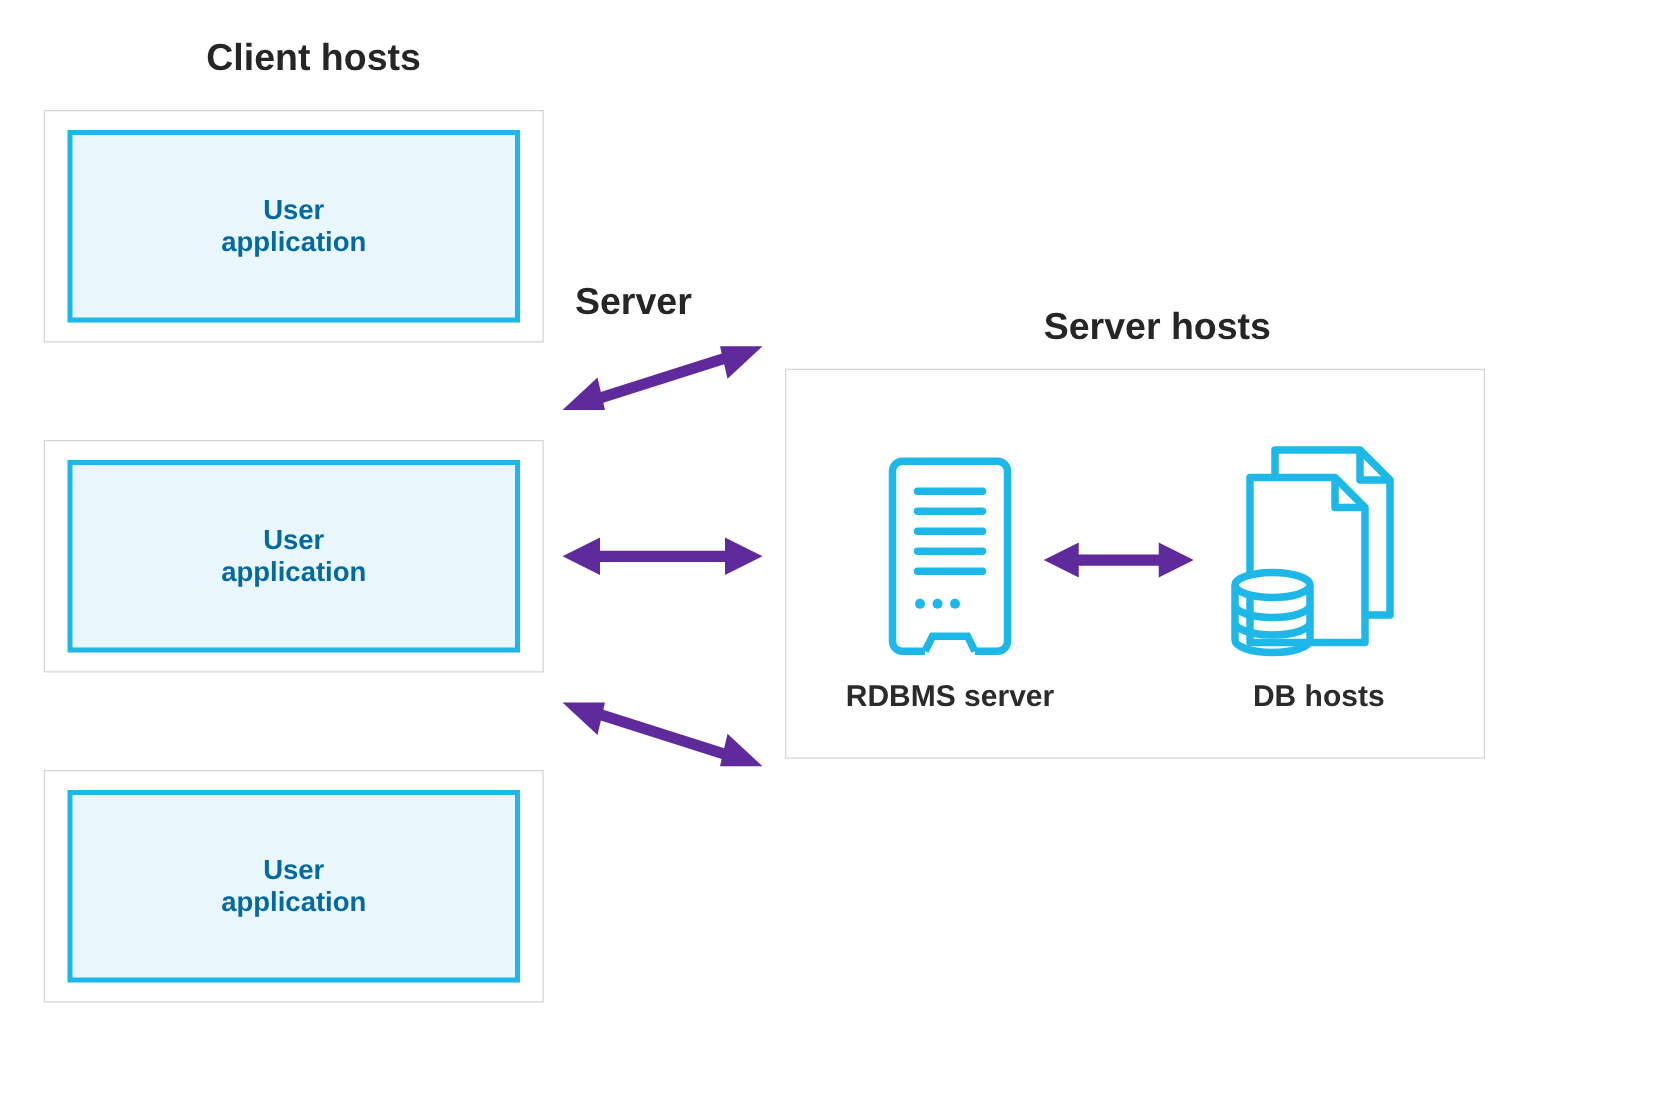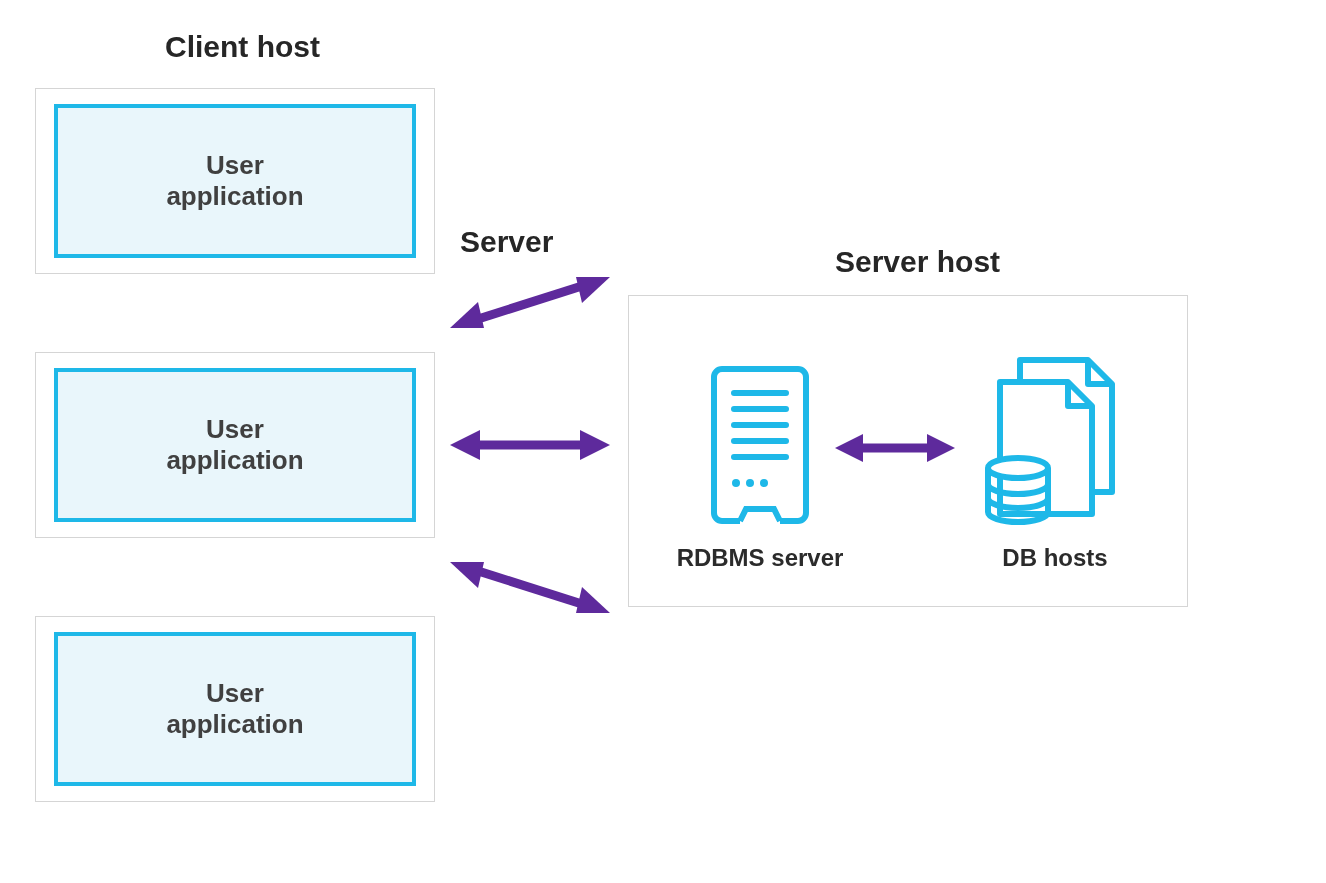--- a/index.html
+++ b/index.html
@@ -42,22 +42,22 @@
     width: 100%;
     height: 100%;
     border: 4px solid #1eb8e8;    
     background: #e9f6fb;          
     box-sizing: border-box;
     display: flex;
     align-items: center;
     justify-content: center;
     text-align: center;
     font-weight: 700;
-    font-size: 26px;
-    color: #404040;
+    font-size: 22px;
+    color: #0369a1;
     white-space: pre-line;
   }
   
   .server-card {
     position: absolute;
     border: 1px solid #d5d5d5;
     box-sizing: border-box;
   }
   
   .arrow {
@@ -78,25 +78,25 @@
     width: 100%;
     height: 100%;
     overflow: visible;
   }
 </style>
 </head>
 <body>
 
 <div class="canvas">
 
-  <div class="heading big" style="left:165px; top:30px;">Client host</div>
+  <div class="heading big" style="left:165px; top:30px;">Client hosts</div>
 
   <div class="heading big" style="left:460px; top:225px;">Server</div>
 
-  <div class="heading big" style="left:835px; top:245px;">Server host</div>
+  <div class="heading big" style="left:835px; top:245px;">Server hosts</div>
 
   <div class="client-card" style="left:35px; top:88px; width:400px; height:186px;">
     <div class="inner-box">User
 application</div>
   </div>
 
   <div class="client-card" style="left:35px; top:352px; width:400px; height:186px;">
     <div class="inner-box">User
 application</div>
   </div>

